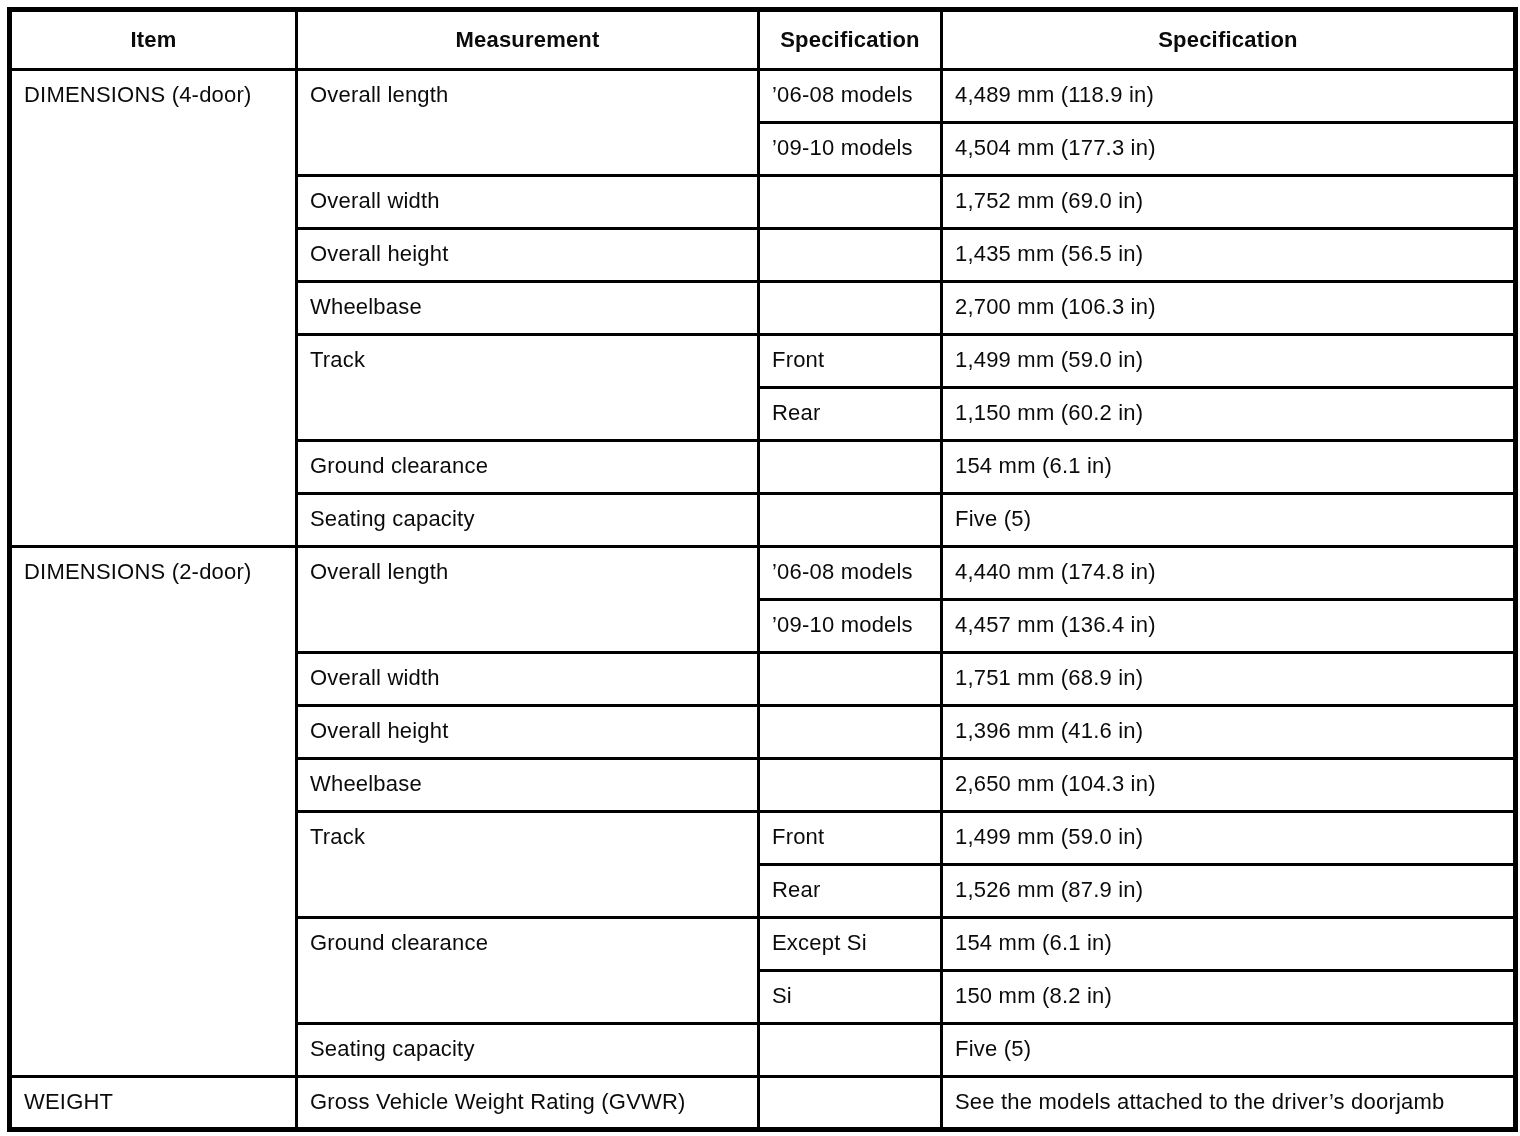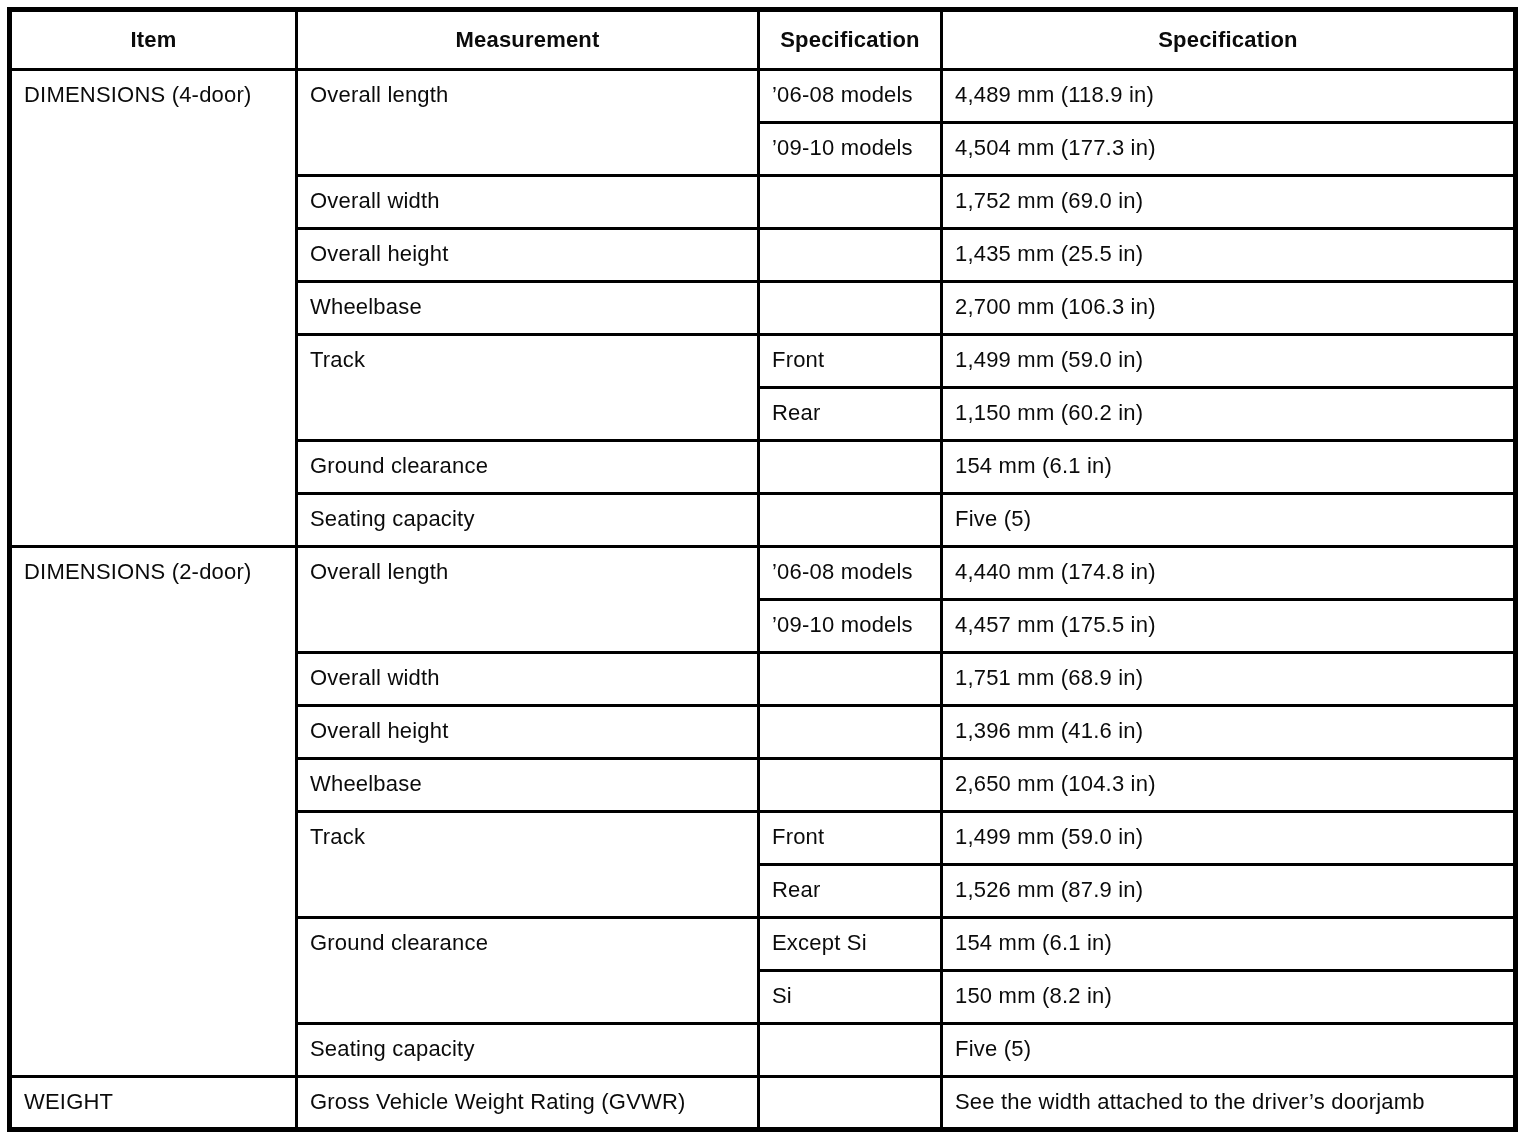--- a/index.html
+++ b/index.html
@@ -81,21 +81,21 @@
       <td>4,504 mm (177.3 in)</td>
     </tr>
     <tr class="data-row">
       <td>Overall width</td>
       <td></td>
       <td>1,752 mm (69.0 in)</td>
     </tr>
     <tr class="data-row">
       <td>Overall height</td>
       <td></td>
-      <td>1,435 mm (25.5 in)</td>
+      <td>1,435 mm (56.5 in)</td>
     </tr>
     <tr class="data-row">
       <td>Wheelbase</td>
       <td></td>
       <td>2,700 mm (106.3 in)</td>
     </tr>
     <tr class="data-row">
       <td rowspan="2">Track</td>
       <td>Front</td>
       <td>1,499 mm (59.0 in)</td>
@@ -116,21 +116,21 @@
     </tr>
 
     <tr class="data-row">
       <td rowspan="10">DIMENSIONS (2-door)</td>
       <td rowspan="2">Overall length</td>
       <td>’06-08 models</td>
       <td>4,440 mm (174.8 in)</td>
     </tr>
     <tr class="data-row">
       <td>’09-10 models</td>
-      <td>4,457 mm (175.5 in)</td>
+      <td>4,457 mm (136.4 in)</td>
     </tr>
     <tr class="data-row">
       <td>Overall width</td>
       <td></td>
       <td>1,751 mm (68.9 in)</td>
     </tr>
     <tr class="data-row">
       <td>Overall height</td>
       <td></td>
       <td>1,396 mm (41.6 in)</td>
@@ -161,17 +161,17 @@
     <tr class="data-row">
       <td>Seating capacity</td>
       <td></td>
       <td>Five (5)</td>
     </tr>
 
     <tr class="data-row">
       <td>WEIGHT</td>
       <td>Gross Vehicle Weight Rating (GVWR)</td>
       <td></td>
-      <td>See the width attached to the driver’s doorjamb</td>
+      <td>See the models attached to the driver’s doorjamb</td>
     </tr>
   </tbody>
     </table>
 </div>
 
 </body></html>

